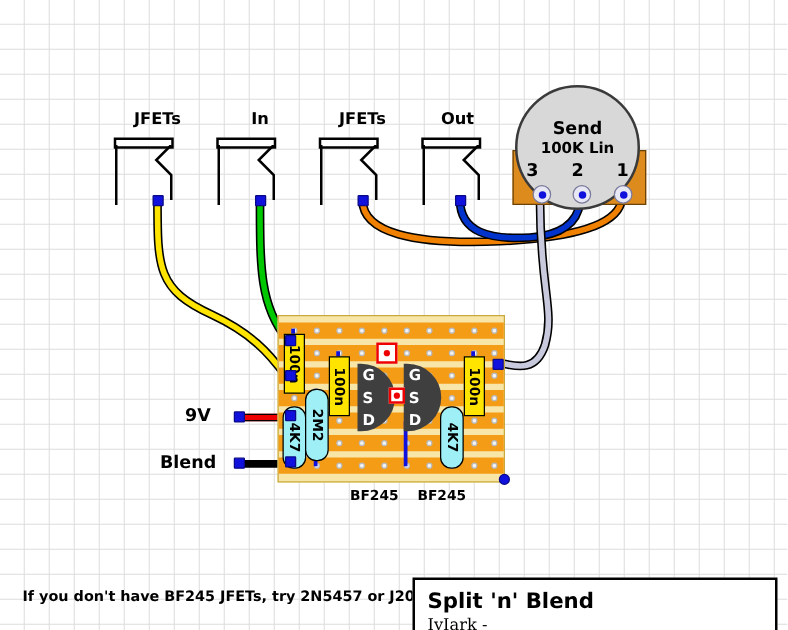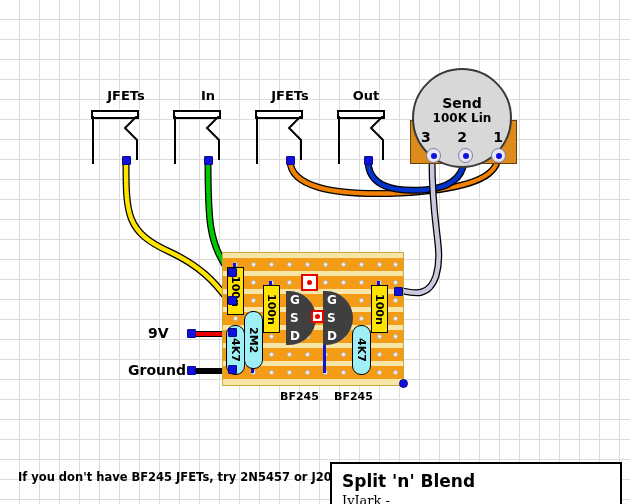--- a/index.html
+++ b/index.html
@@ -198,21 +198,21 @@
       <i></i>
     </div>
   <div class="abs lug" style="left:491px;top:148px;">
       <i></i>
     </div>
 
   <div class="abs pwr-label" style="left:148px;top:325px;">9V</div>
   <div class="abs pwr-wire" style="left:190px;top:331px;width:48px;background:#ee0000;"></div>
   <div class="abs dot" style="left:187px;top:329px;"></div>
 
-  <div class="abs pwr-label" style="left:128px;top:362px;">Ground</div>
+  <div class="abs pwr-label" style="left:128px;top:362px;">Blend</div>
   <div class="abs pwr-wire" style="left:190px;top:368px;width:48px;background:#000000;"></div>
   <div class="abs dot" style="left:187px;top:366px;"></div>
 
   <div id="board" class="abs" style="left:222px;top:252px;width:180px;height:132px;">
 
     <div class="track" style="left:0px;top:5px;  width:180px;height:13px;"></div>
     <div class="track" style="left:0px;top:23px; width:180px;height:13px;"></div>
     <div class="track" style="left:0px;top:41px; width:180px;height:13px;"></div>
     <div class="track" style="left:0px;top:59px; width:180px;height:13px;"></div>
     <div class="track" style="left:0px;top:77px; width:180px;height:13px;"></div>

